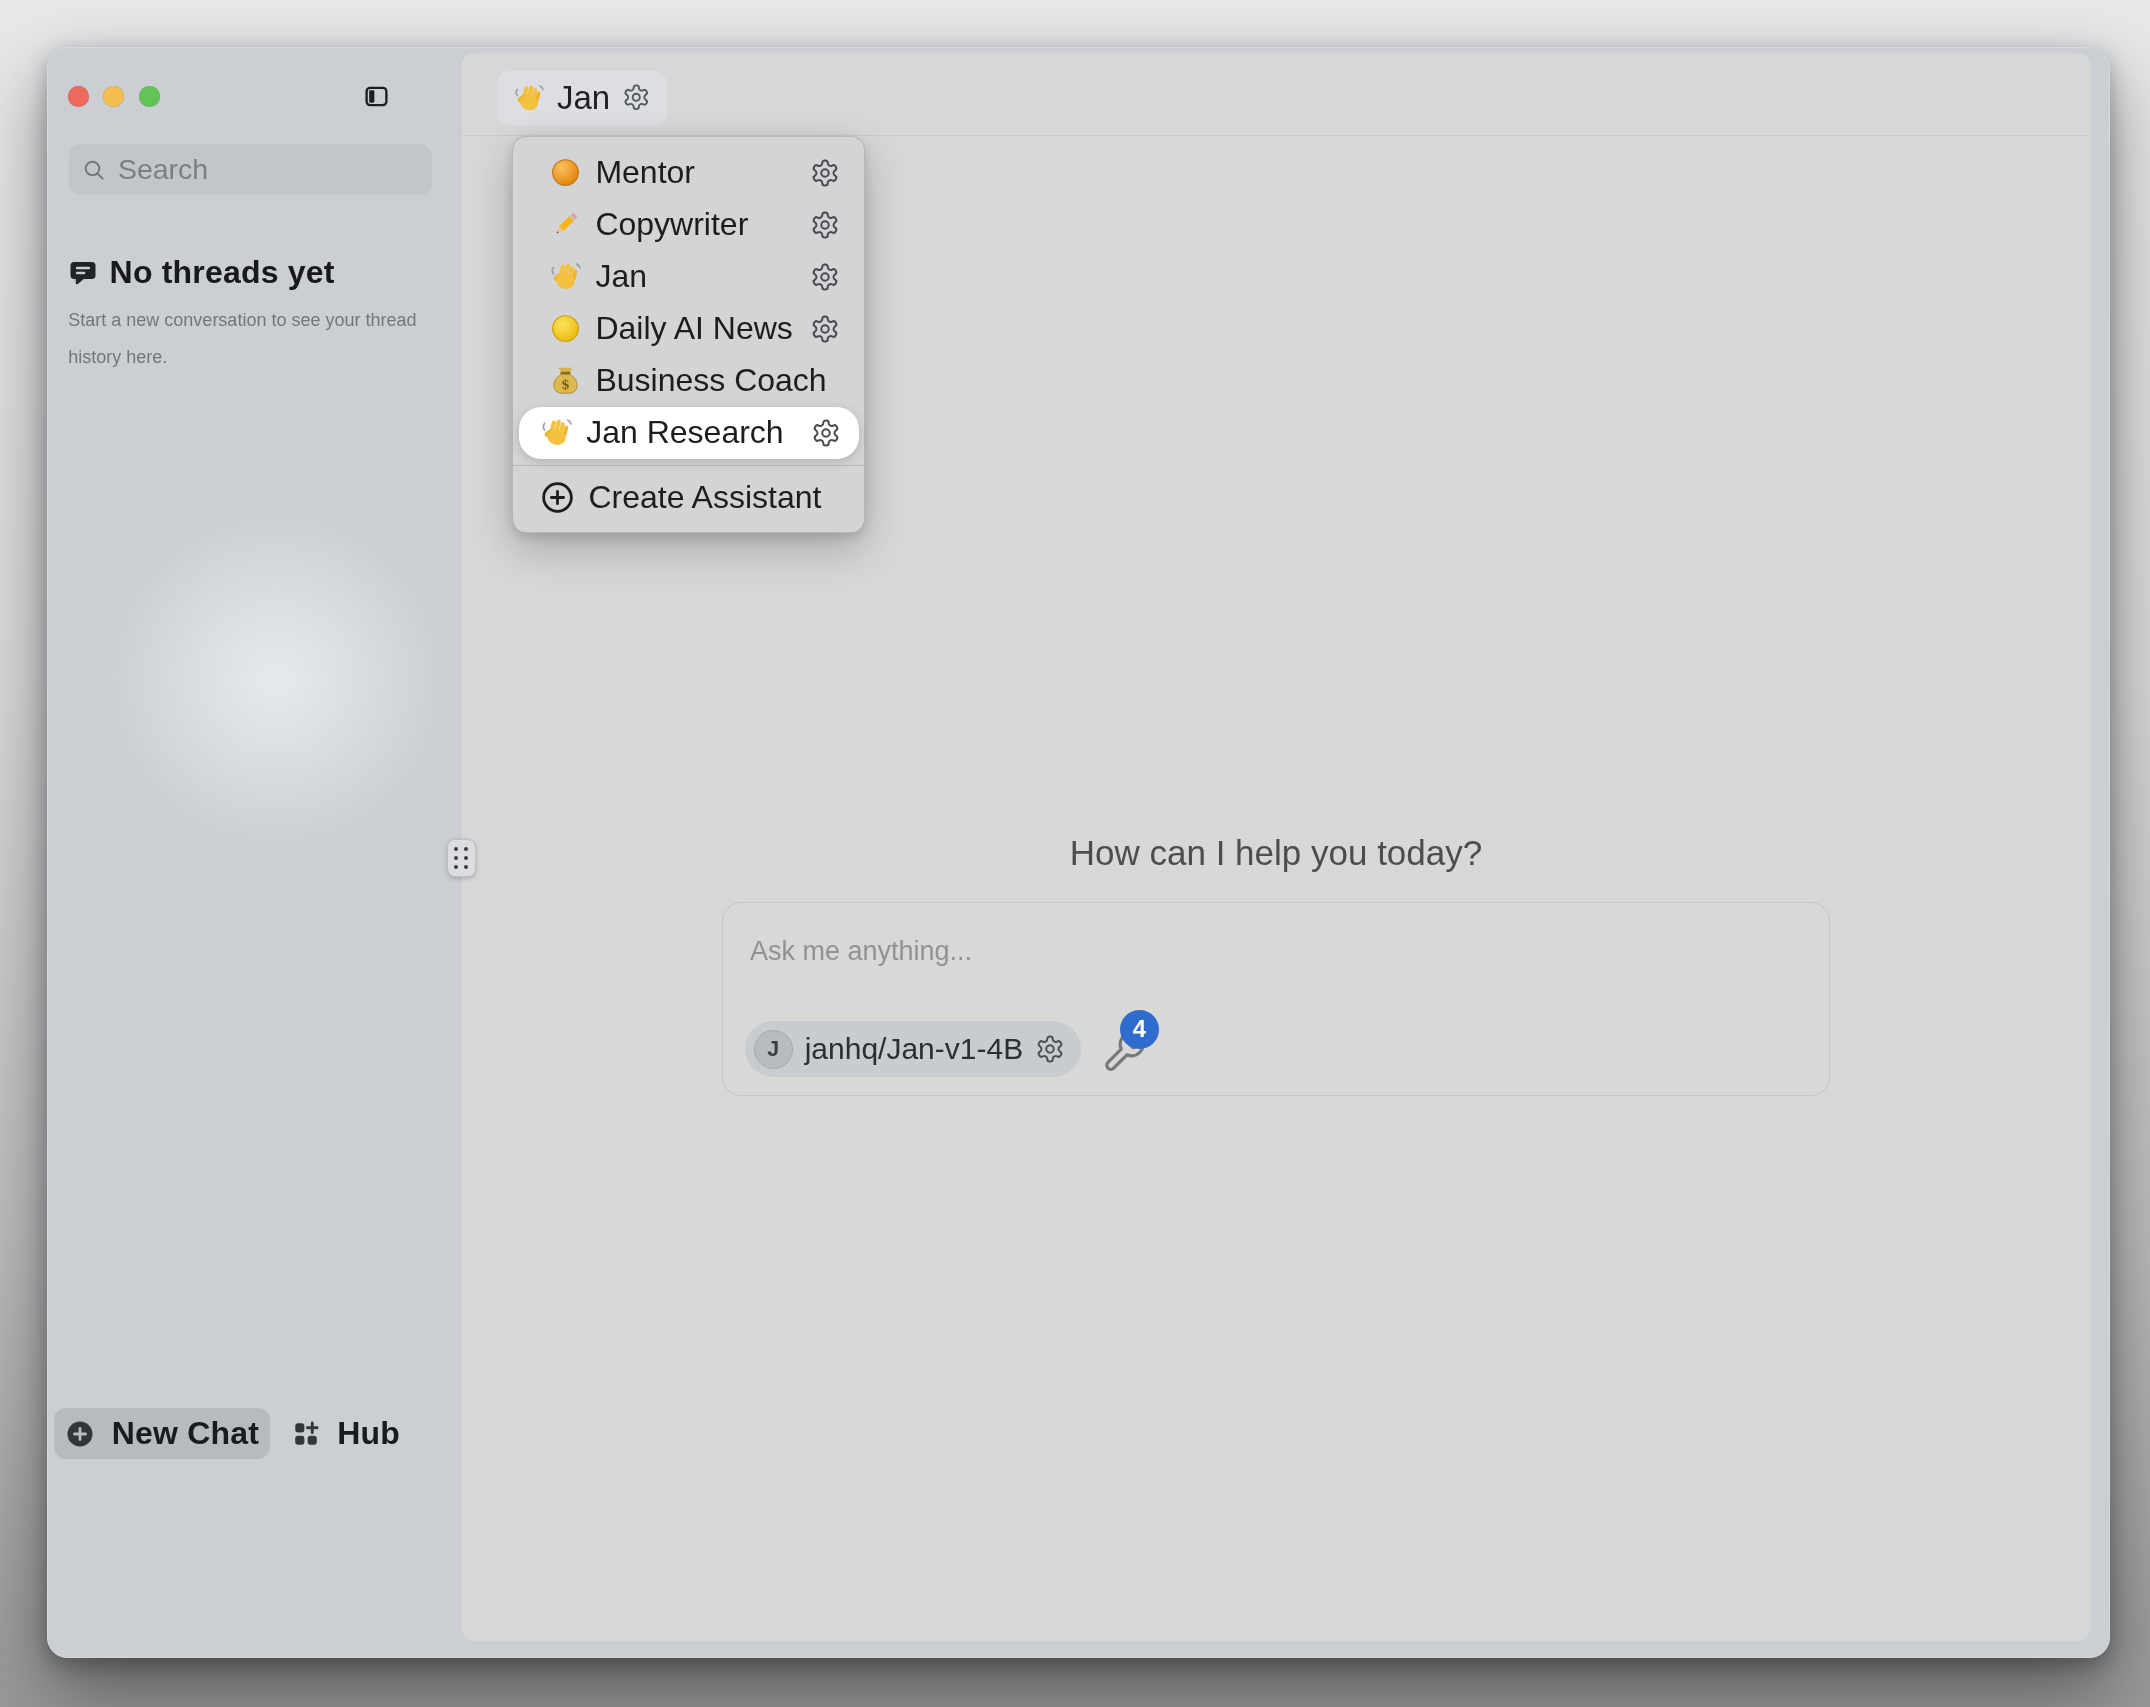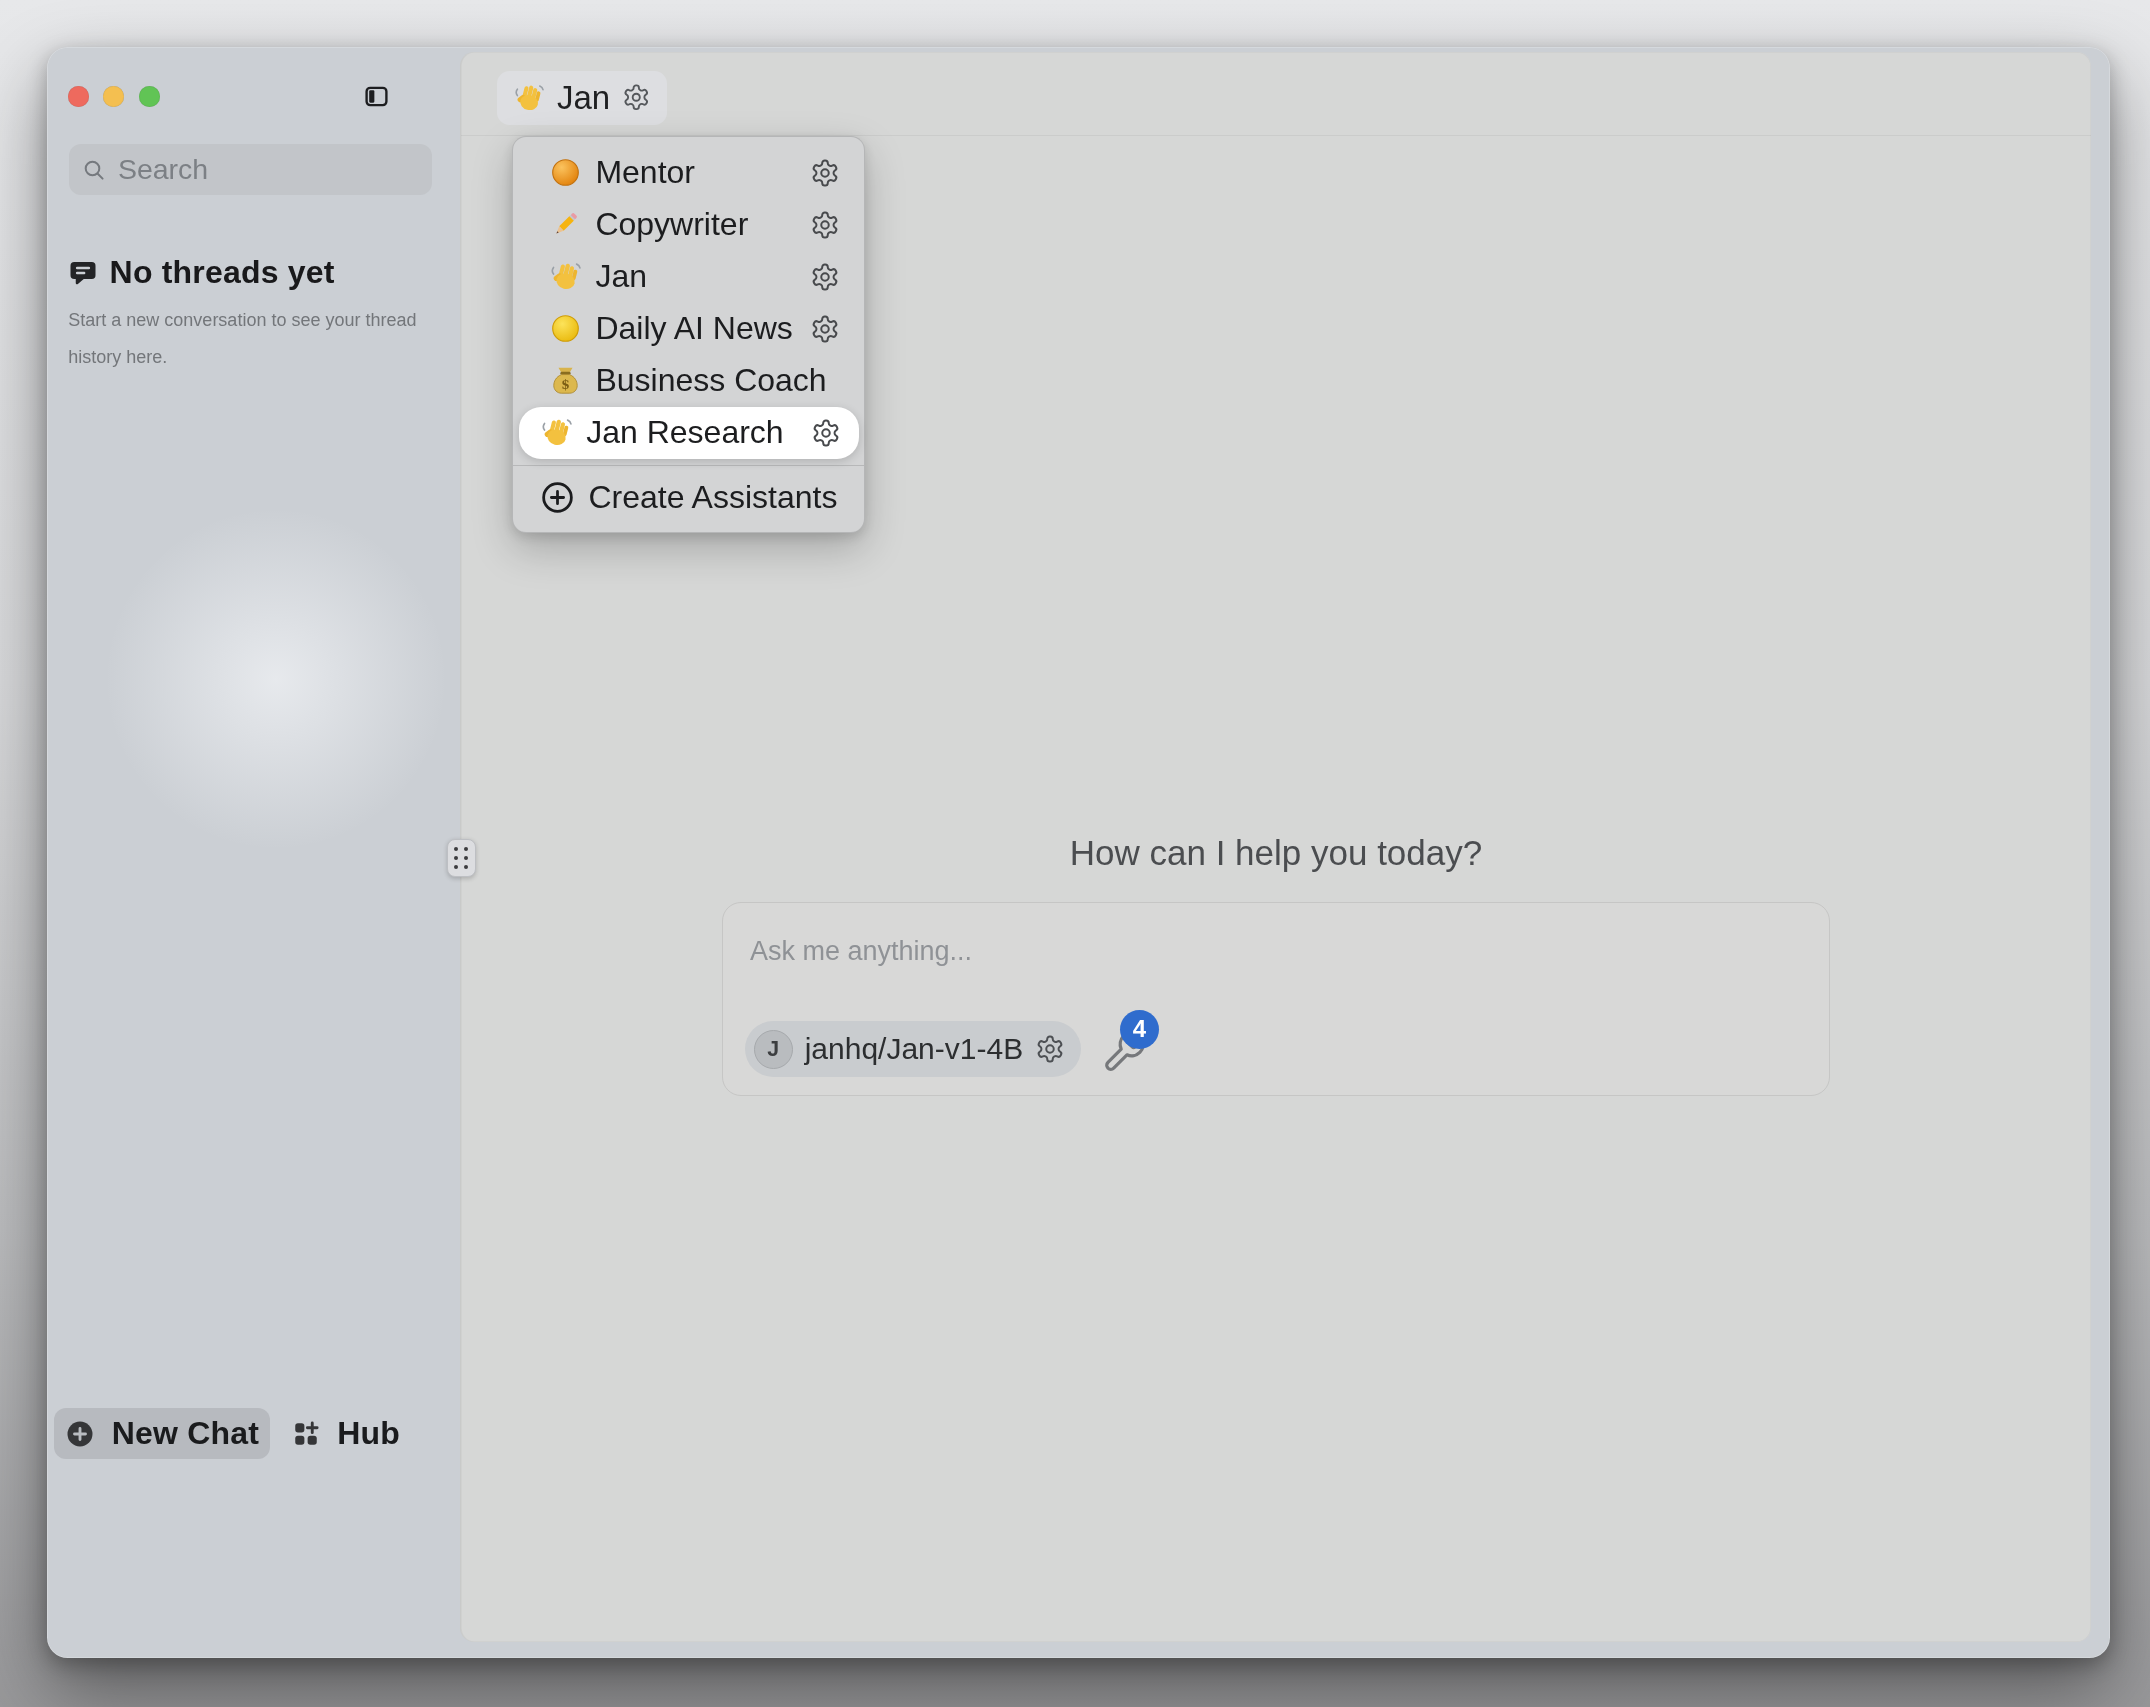--- a/index.html
+++ b/index.html
@@ -331,21 +331,21 @@
         <span class="menu-label">Jan Research</span>
         <svg class="ic menu-gear" width="30" height="30" viewBox="0 0 38 38">
             <use href="#sym-gear"></use>
           </svg>
       </div>
       <div id="menu-sep"></div>
       <div id="create-row">
         <svg class="ic" width="35" height="35" viewBox="0 0 44 44">
             <use href="#sym-plus-circle-outline"></use>
           </svg>
-        <span class="menu-label">Create Assistants</span>
+        <span class="menu-label">Create Assistant</span>
       </div>
     </div>
 
     <div id="drag-handle">
       <div class="grip">
         <i></i>
           <i></i>
           <i></i>
           <i></i>
           <i></i>

